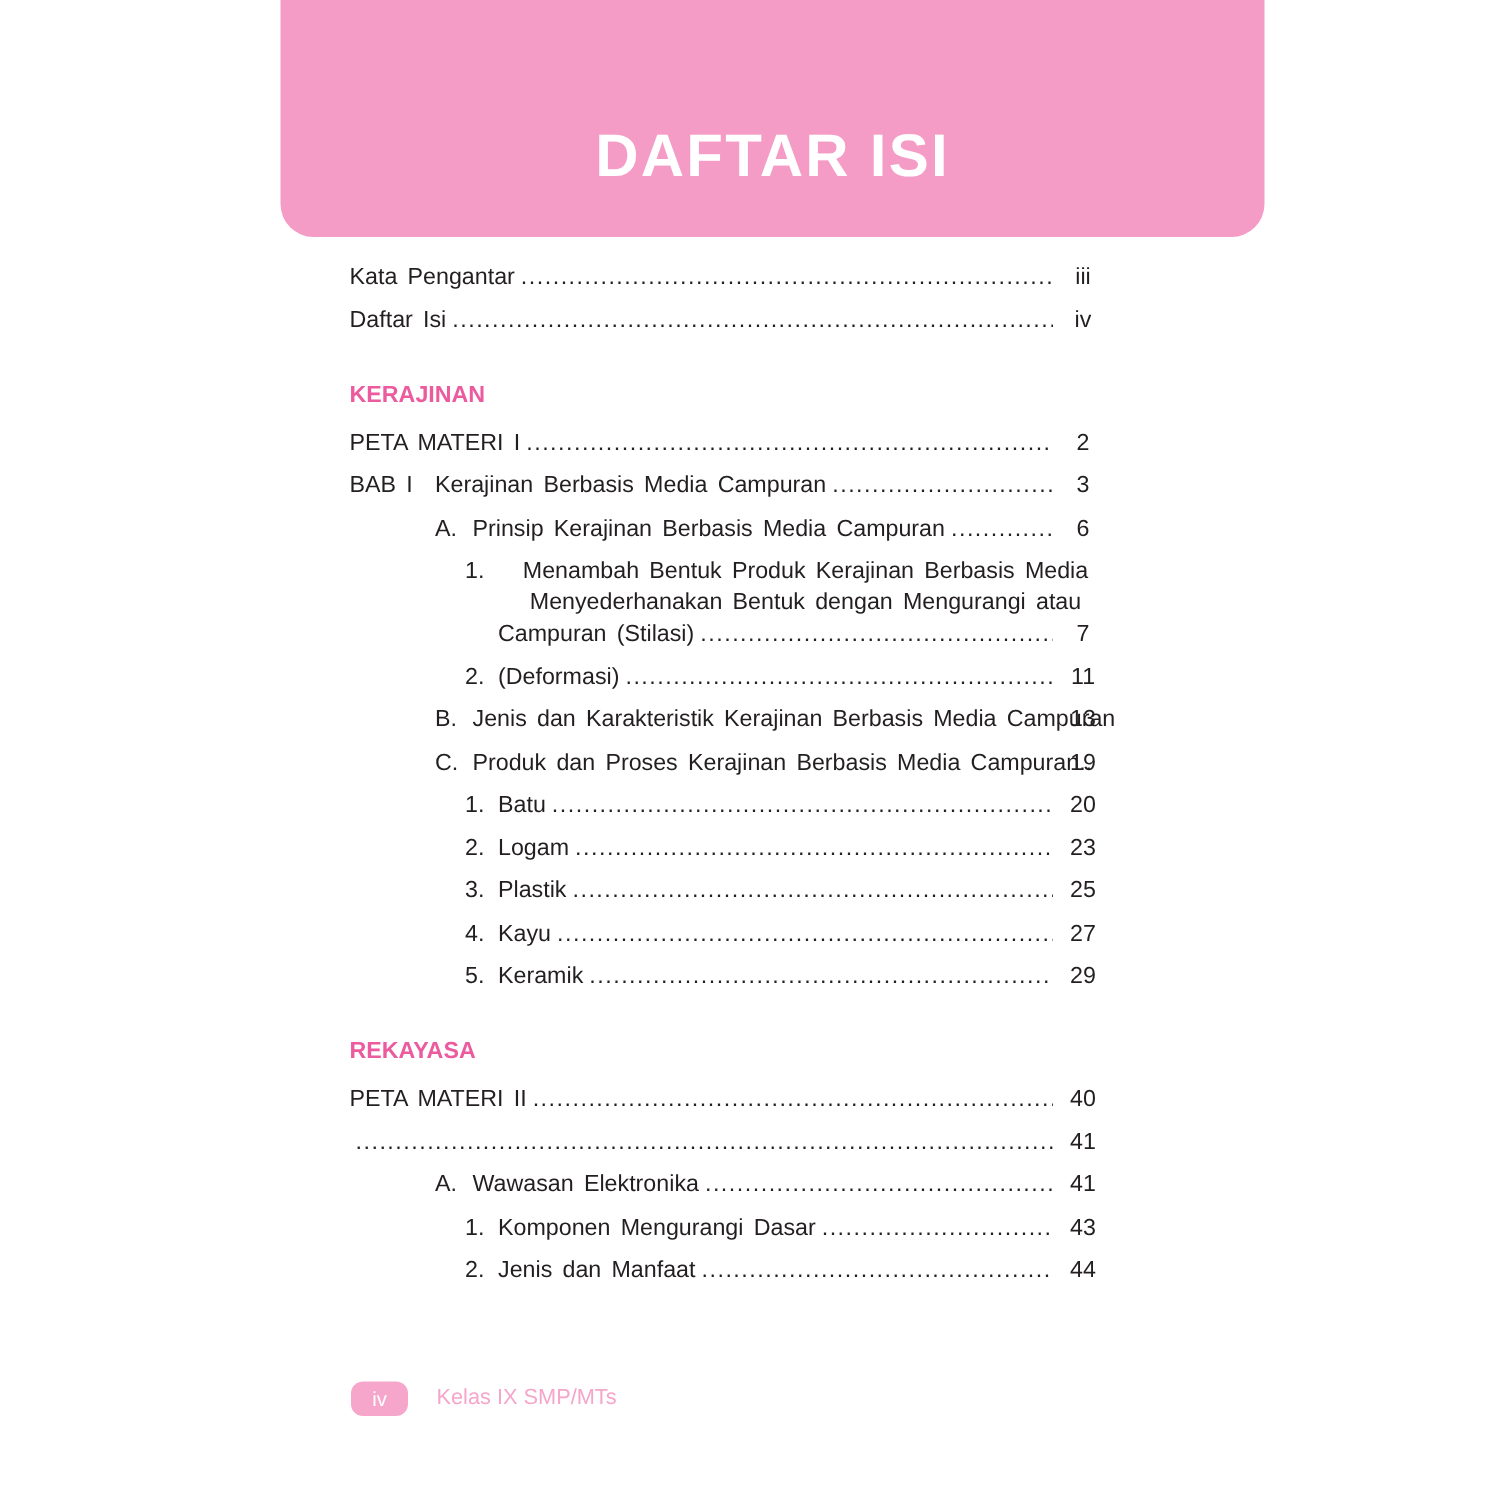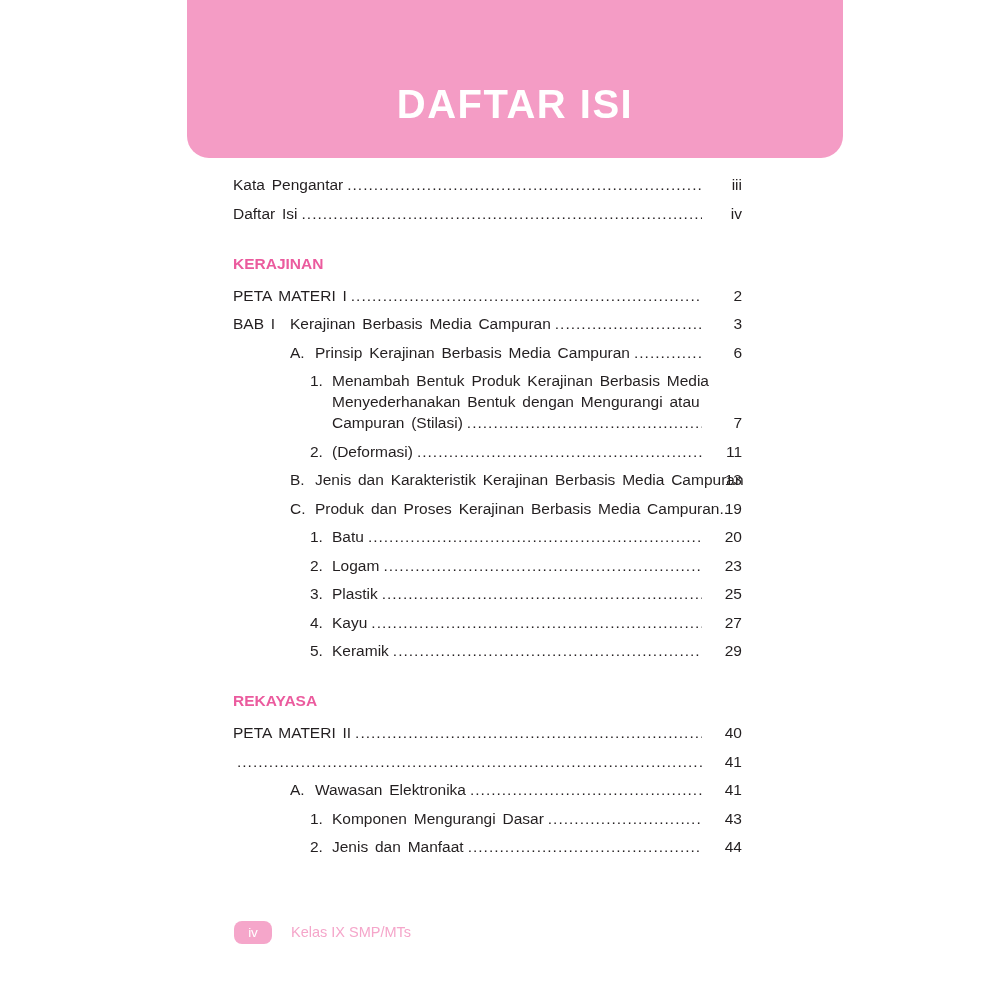--- a/index.html
+++ b/index.html
@@ -32,29 +32,29 @@
   }
   .entry{position:relative;display:flex;margin-top:7.5px;}
   .entry.first{margin-top:0;}
   .entry.after-heading{margin-top:11px;}
   .indent-1{margin-left:57px;}
   .indent-2{margin-left:77px;}
   .lbl{flex:none;}
   .lbl.w0{width:57px;}
   .lbl.w1{width:25px;}
   .lbl.w2{width:22px;}
-  .ebody{flex:1;min-width:0;}
+  .ebody{flex:1;min-width:0;text-align:center;}
   .line{white-space:nowrap;}
   .lastline{display:flex;align-items:baseline;padding-right:40px;white-space:nowrap;}
   .leader{
     flex:1;overflow:hidden;white-space:nowrap;margin-left:4px;
     letter-spacing:1px;
   }
   .pagenum{
-    position:absolute;right:0;bottom:0;width:40px;text-align:right;
+    position:absolute;right:0;bottom:0;width:40px;text-align:center;
   }
   
   .badge{
     position:absolute;left:234px;top:921px;width:38px;height:23px;
     background:var(--pink-light);border-radius:8px;color:#fff;
     font-family:"Liberation Sans",sans-serif;font-size:13.5px;line-height:23px;text-align:center;
   }
   .class-label{
     position:absolute;left:291px;top:921px;height:23px;line-height:23px;
     color:var(--pink-light);font-family:"Liberation Sans",sans-serif;font-size:14.5px;text-align:right;

